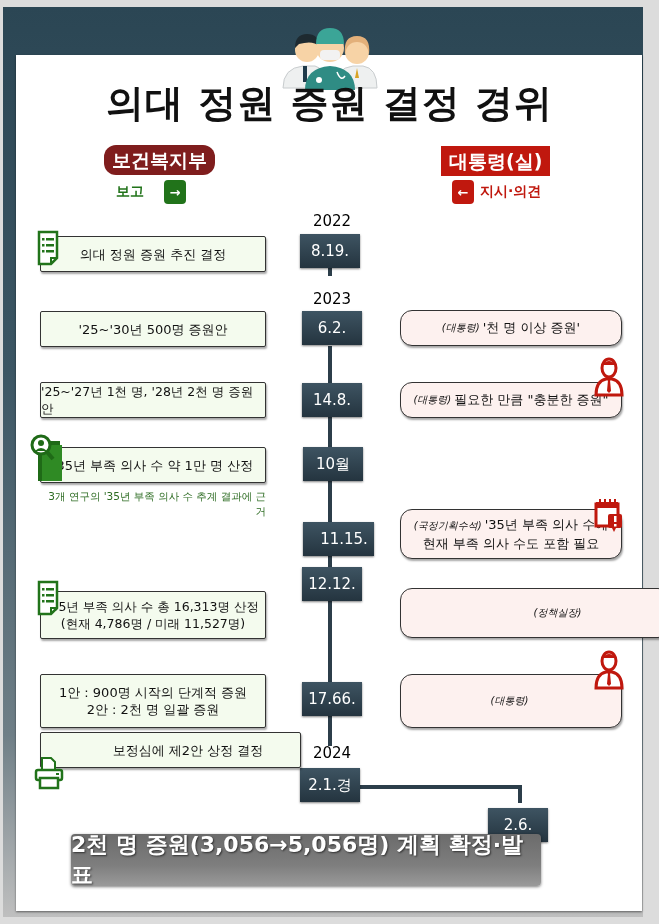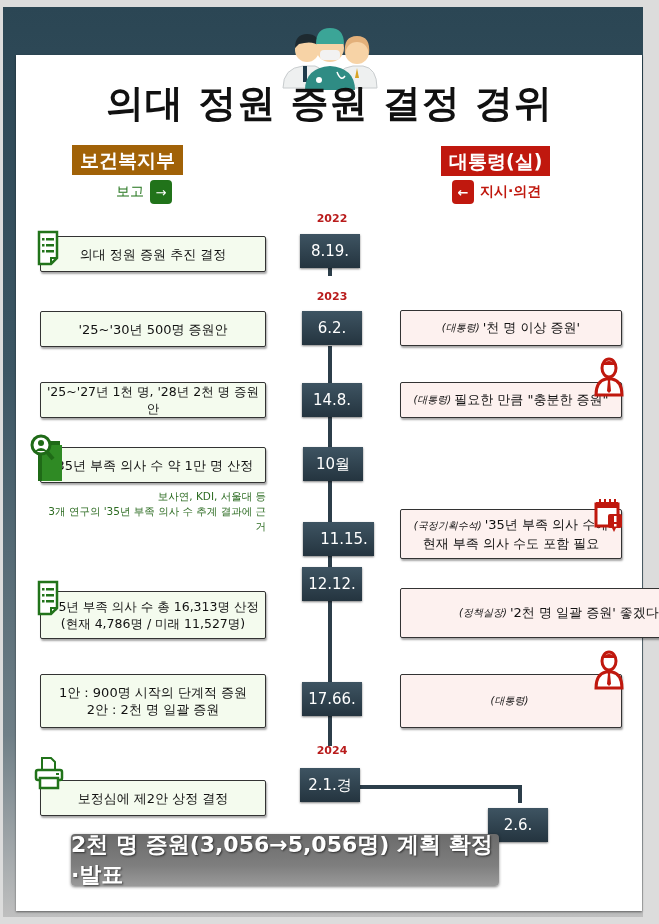--- a/index.html
+++ b/index.html
@@ -21,55 +21,55 @@
   .doctors { position: absolute; left: 275px; top: 20px; width: 110px; height: 70px; }
   .title {
     position: absolute; left: 0; width: 659px; top: 78px; text-align: center;
     font-size: 38px; font-weight: bold; color: #111; letter-spacing: 1px;
     font-family: "DejaVu Sans", sans-serif;
   }
   .party-label {
     position: absolute; color: #fff; font-weight: bold; font-size: 19px;
     padding: 2px 8px; line-height: 26px;
   }
-  .party-left { left: 72px; top: 145px; background: #a16207; }
+  .party-left { left: 104px; top: 145px; background: #7f1d1d; border-radius: 12px; }
   .party-right { left: 441px; top: 146px; background: #c0180e; }
-  .sub-left { position: absolute; left: 116px; top: 180px; color: #21731a; font-size: 14px; font-weight: normal; display: flex; align-items: center; gap: 6px; }
+  .sub-left { position: absolute; left: 116px; top: 180px; color: #21731a; font-size: 14px; font-weight: bold; display: flex; align-items: center; gap: 20px; }
   .sub-right { position: absolute; left: 452px; top: 180px; color: #c0180e; font-size: 14px; font-weight: bold; display: flex; align-items: center; gap: 6px; }
   .arrowbox { width: 22px; height: 24px; border-radius: 4px; color: #fff; font-size: 13px; display: flex; align-items: center; justify-content: center; }
   .arrowbox.green { background: #21731a; }
   .arrowbox.red { background: #c0180e; }
 
   .vline { position: absolute; left: 328px; width: 4px; background: #2c3e4a; }
   .hline { position: absolute; background: #2c3e4a; height: 4px; }
 
-  .year { position: absolute; width: 70px; text-align: center; font-size: 11px; color: #b91c1c; font-weight: bold; }
+  .year { position: absolute; width: 70px; text-align: center; font-size: 15px; color: #000000; font-weight: normal; }
   .datebox {
     position: absolute; width: 60px; height: 34px;
     background: linear-gradient(180deg, #3e5462 0%, #24343f 100%);
     color: #fff; font-size: 15px; display: flex; align-items: center; justify-content: center;
     box-shadow: 0 1px 2px rgba(0,0,0,0.5);
   }
   .lbox {
     position: absolute; left: 40px; width: 224px; background: #f4fbee;
     border: 1.5px solid #333; border-radius: 2px;
     box-shadow: 1px 2px 2px rgba(0,0,0,0.35);
-    font-size: 13px; color: #111; display: flex; flex-direction: column; align-items: center; justify-content: center; text-align: center; line-height: 17px;
+    font-size: 13px; color: #111; display: flex; flex-direction: column; align-items: center; justify-content: center; text-align: left; line-height: 17px;
   }
   .rbox {
     position: absolute; left: 400px; width: 220px; background: #fdf1ef;
-    border: 1.5px solid #333; border-radius: 2px;
+    border: 1.5px solid #333; border-radius: 12px;
     box-shadow: 1px 2px 2px rgba(0,0,0,0.35);
     font-size: 13px; color: #111; display: flex; flex-direction: column; align-items: center; justify-content: center; text-align: center; line-height: 18px;
   }
   .who { font-size: 10px; font-style: italic; margin-right: 3px; }
   .note { position: absolute; left: 40px; width: 226px; top: 489px; text-align: right; color: #2c6b21; font-size: 10.5px; line-height: 15px; }
   .icon { position: absolute; }
   .final {
-    position: absolute; left: 71px; top: 834px; width: 428px; height: 52px;
+    position: absolute; left: 71px; top: 834px; width: 470px; height: 52px;
     background: linear-gradient(180deg, #6b6b6b 0%, #7e7e7e 60%, #9a9a9a 100%);
     border-radius: 4px; box-shadow: 0 1px 3px rgba(0,0,0,0.5);
     color: #fff; font-size: 22px; font-weight: bold;
     display: flex; align-items: center; justify-content: center;
     text-shadow: 1px 1px 2px rgba(0,0,0,0.6);
   }
 </style>
 </head>
 <body>
 
@@ -135,50 +135,48 @@
 <div class="lbox" style="top:311px;height:34px;">
   <span>'25~'30년 500명 증원안</span>
 </div>
 <div class="lbox" style="top:382px;height:34px;font-size:12.5px;">
   <span>'25~'27년 1천 명, '28년 2천 명 증원안</span>
 </div>
 <div class="lbox" style="top:447px;height:34px;">
   <span>'35년 부족 의사 수 약 1만 명 산정</span>
 </div>
 <div class="note">
-  <div>보사연, KDI, 서울대 등</div>
   <div>3개 연구의 '35년 부족 의사 수 추계 결과에 근거</div>
 </div>
 <div class="lbox" style="top:591px;height:46px;font-size:12.5px;">
   <span>'35년 부족 의사 수 총 16,313명 산정</span>
   <span>(현재 4,786명 / 미래 11,527명)</span>
 </div>
 <div class="lbox" style="top:674px;height:52px;">
   <span>1안 : 900명 시작의 단계적 증원</span>
   <span>2안 : 2천 명 일괄 증원</span>
 </div>
-<div class="lbox" style="top:780px;height:34px;">
+<div class="lbox" style="top:732px;height:34px;padding-left:35px;">
   <span>보정심에 제2안 상정 결정</span>
 </div>
 
 <div class="rbox" style="top:310px;height:34px;flex-direction:row;">
   <span class="who">(대통령)</span>
   <span>'천 명 이상 증원'</span>
 </div>
 <div class="rbox" style="top:382px;height:34px;flex-direction:row;">
   <span class="who">(대통령)</span>
   <span>필요한 만큼 "충분한 증원"</span>
 </div>
 <div class="rbox" style="top:509px;height:48px;">
   <span><span class="who">(국정기획수석)</span><span>'35년 부족 의사 수에</span></span>
   <span>현재 부족 의사 수도 포함 필요</span>
 </div>
 <div class="rbox" style="top:588px;height:48px;flex-direction:row;padding-left:48px;">
   <span class="who">(정책실장)</span>
-  <span>'2천 명 일괄 증원' 좋겠다</span>
 </div>
 <div class="rbox" style="top:674px;height:52px;flex-direction:row;font-size:12.5px;">
   <span class="who">(대통령)</span>
 </div>
 
 <svg class="icon" style="left:37px;top:230px;" width="24" height="36" viewBox="0 0 24 36">
   <path d="M2 2 H20 V28 L14 34 H2 Z" fill="#fff" stroke="#21731a" stroke-width="2.5"></path>
   <path d="M14 34 V28 H20" fill="none" stroke="#21731a" stroke-width="2"></path>
   <g fill="#21731a">
       <rect x="5" y="8" width="2.5" height="2.5"></rect>

